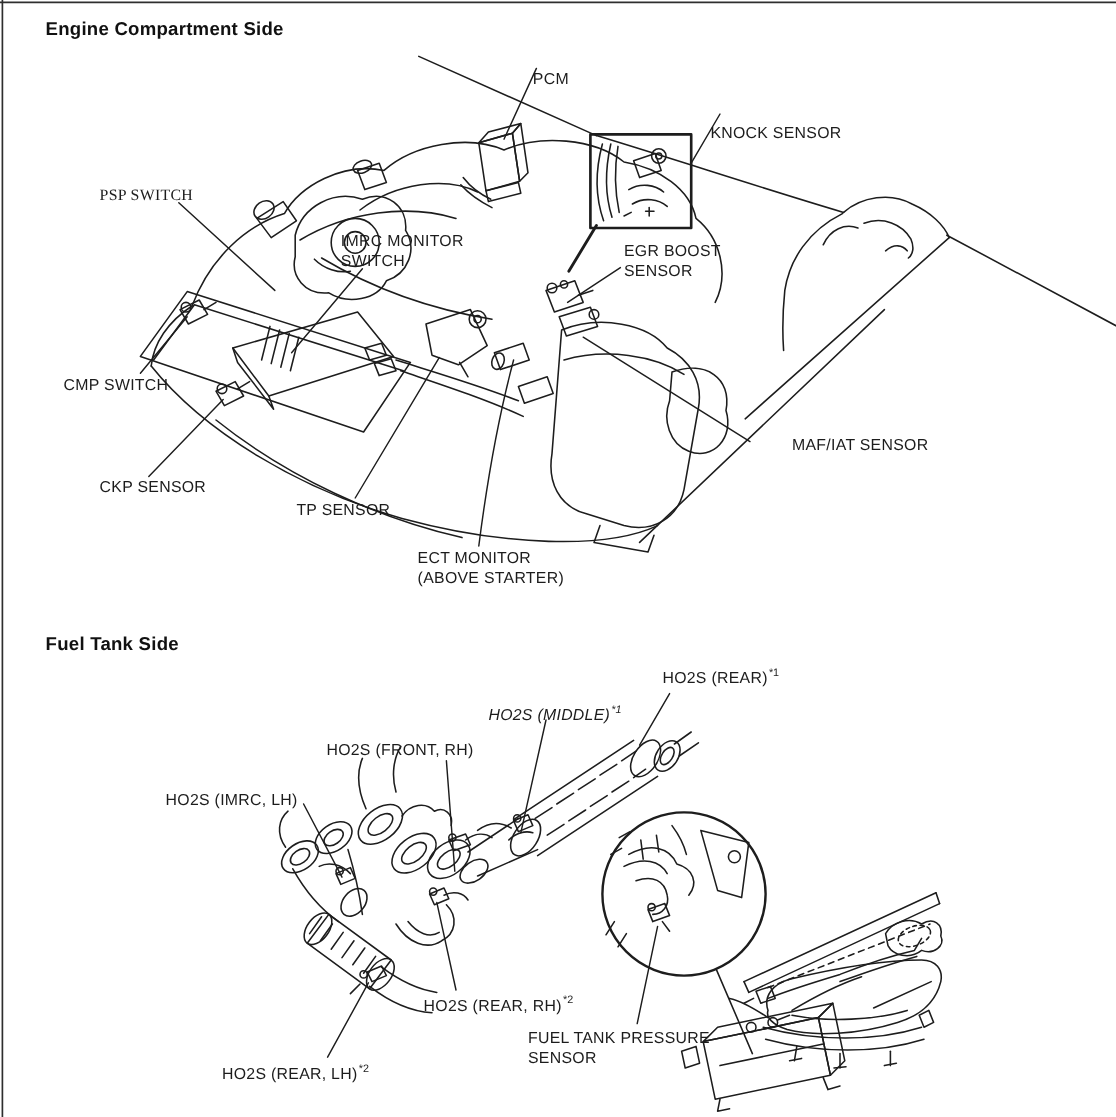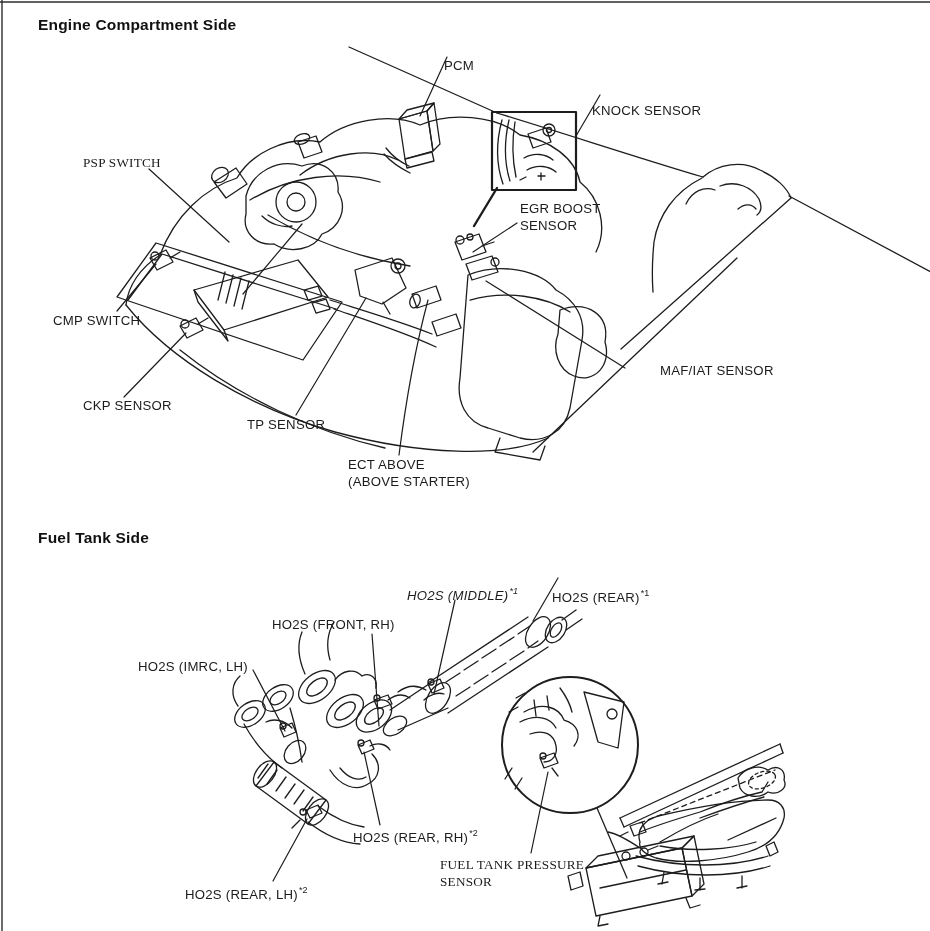--- a/index.html
+++ b/index.html
@@ -322,39 +322,43 @@
       <path d="M531,853 L548,772"></path>
     </g>
   </g>
 </svg>
 
 <div class="sec-title" style="left:38px;top:16px;">Engine Compartment Side</div>
 
 <div class="lbl" style="left:444px;top:45px;margin-top:12px;">PCM</div>
 <div class="lbl" style="left:592px;top:82px;margin-top:20px;">KNOCK SENSOR</div>
 <div class="lbl" style="left:83px;top:154px;font-family:Liberation Serif, serif;">PSP SWITCH</div>
+<div class="lbl" style="left:284px;top:192px;">
+  <div>IMRC MONITOR</div>
+  <div>SWITCH</div>
+</div>
 <div class="lbl" style="left:520px;top:200px;">
   <div>EGR BOOST</div>
   <div>SENSOR</div>
 </div>
 <div class="lbl" style="left:53px;top:312px;">CMP SWITCH</div>
 <div class="lbl" style="left:83px;top:397px;">CKP SENSOR</div>
 <div class="lbl" style="left:247px;top:416px;">TP SENSOR</div>
 <div class="lbl" style="left:660px;top:362px;">MAF/IAT SENSOR</div>
 <div class="lbl" style="left:348px;top:456px;">
-  <div>ECT ABOVE</div>
+  <div>ECT MONITOR</div>
   <div>(ABOVE STARTER)</div>
 </div>
 
 <div class="sec-title" style="left:38px;top:529px;">Fuel Tank Side</div>
 
-<div class="lbl" style="left:552px;top:586px;"><span>HO2S (REAR)</span><sup>*1</sup></div>
+<div class="lbl" style="left:552px;top:553px;"><span>HO2S (REAR)</span><sup>*1</sup></div>
 <div class="lbl" style="left:407px;top:584px;font-style:italic;"><span>HO2S (MIDDLE)</span><sup>*1</sup></div>
 <div class="lbl" style="left:272px;top:616px;">HO2S (FRONT, RH)</div>
 <div class="lbl" style="left:138px;top:658px;">HO2S (IMRC, LH)</div>
 <div class="lbl" style="left:353px;top:826px;"><span>HO2S (REAR, RH)</span><sup>*2</sup></div>
 <div class="lbl" style="left:185px;top:883px;"><span>HO2S (REAR, LH)</span><sup>*2</sup></div>
-<div class="lbl" style="left:440px;top:856px;font-family:Liberation Serif, serif;">
+<div class="lbl" style="left:440px;top:856px;">
   <div>FUEL TANK PRESSURE</div>
   <div>SENSOR</div>
 </div>
 
 </div>
 
 </body></html>

